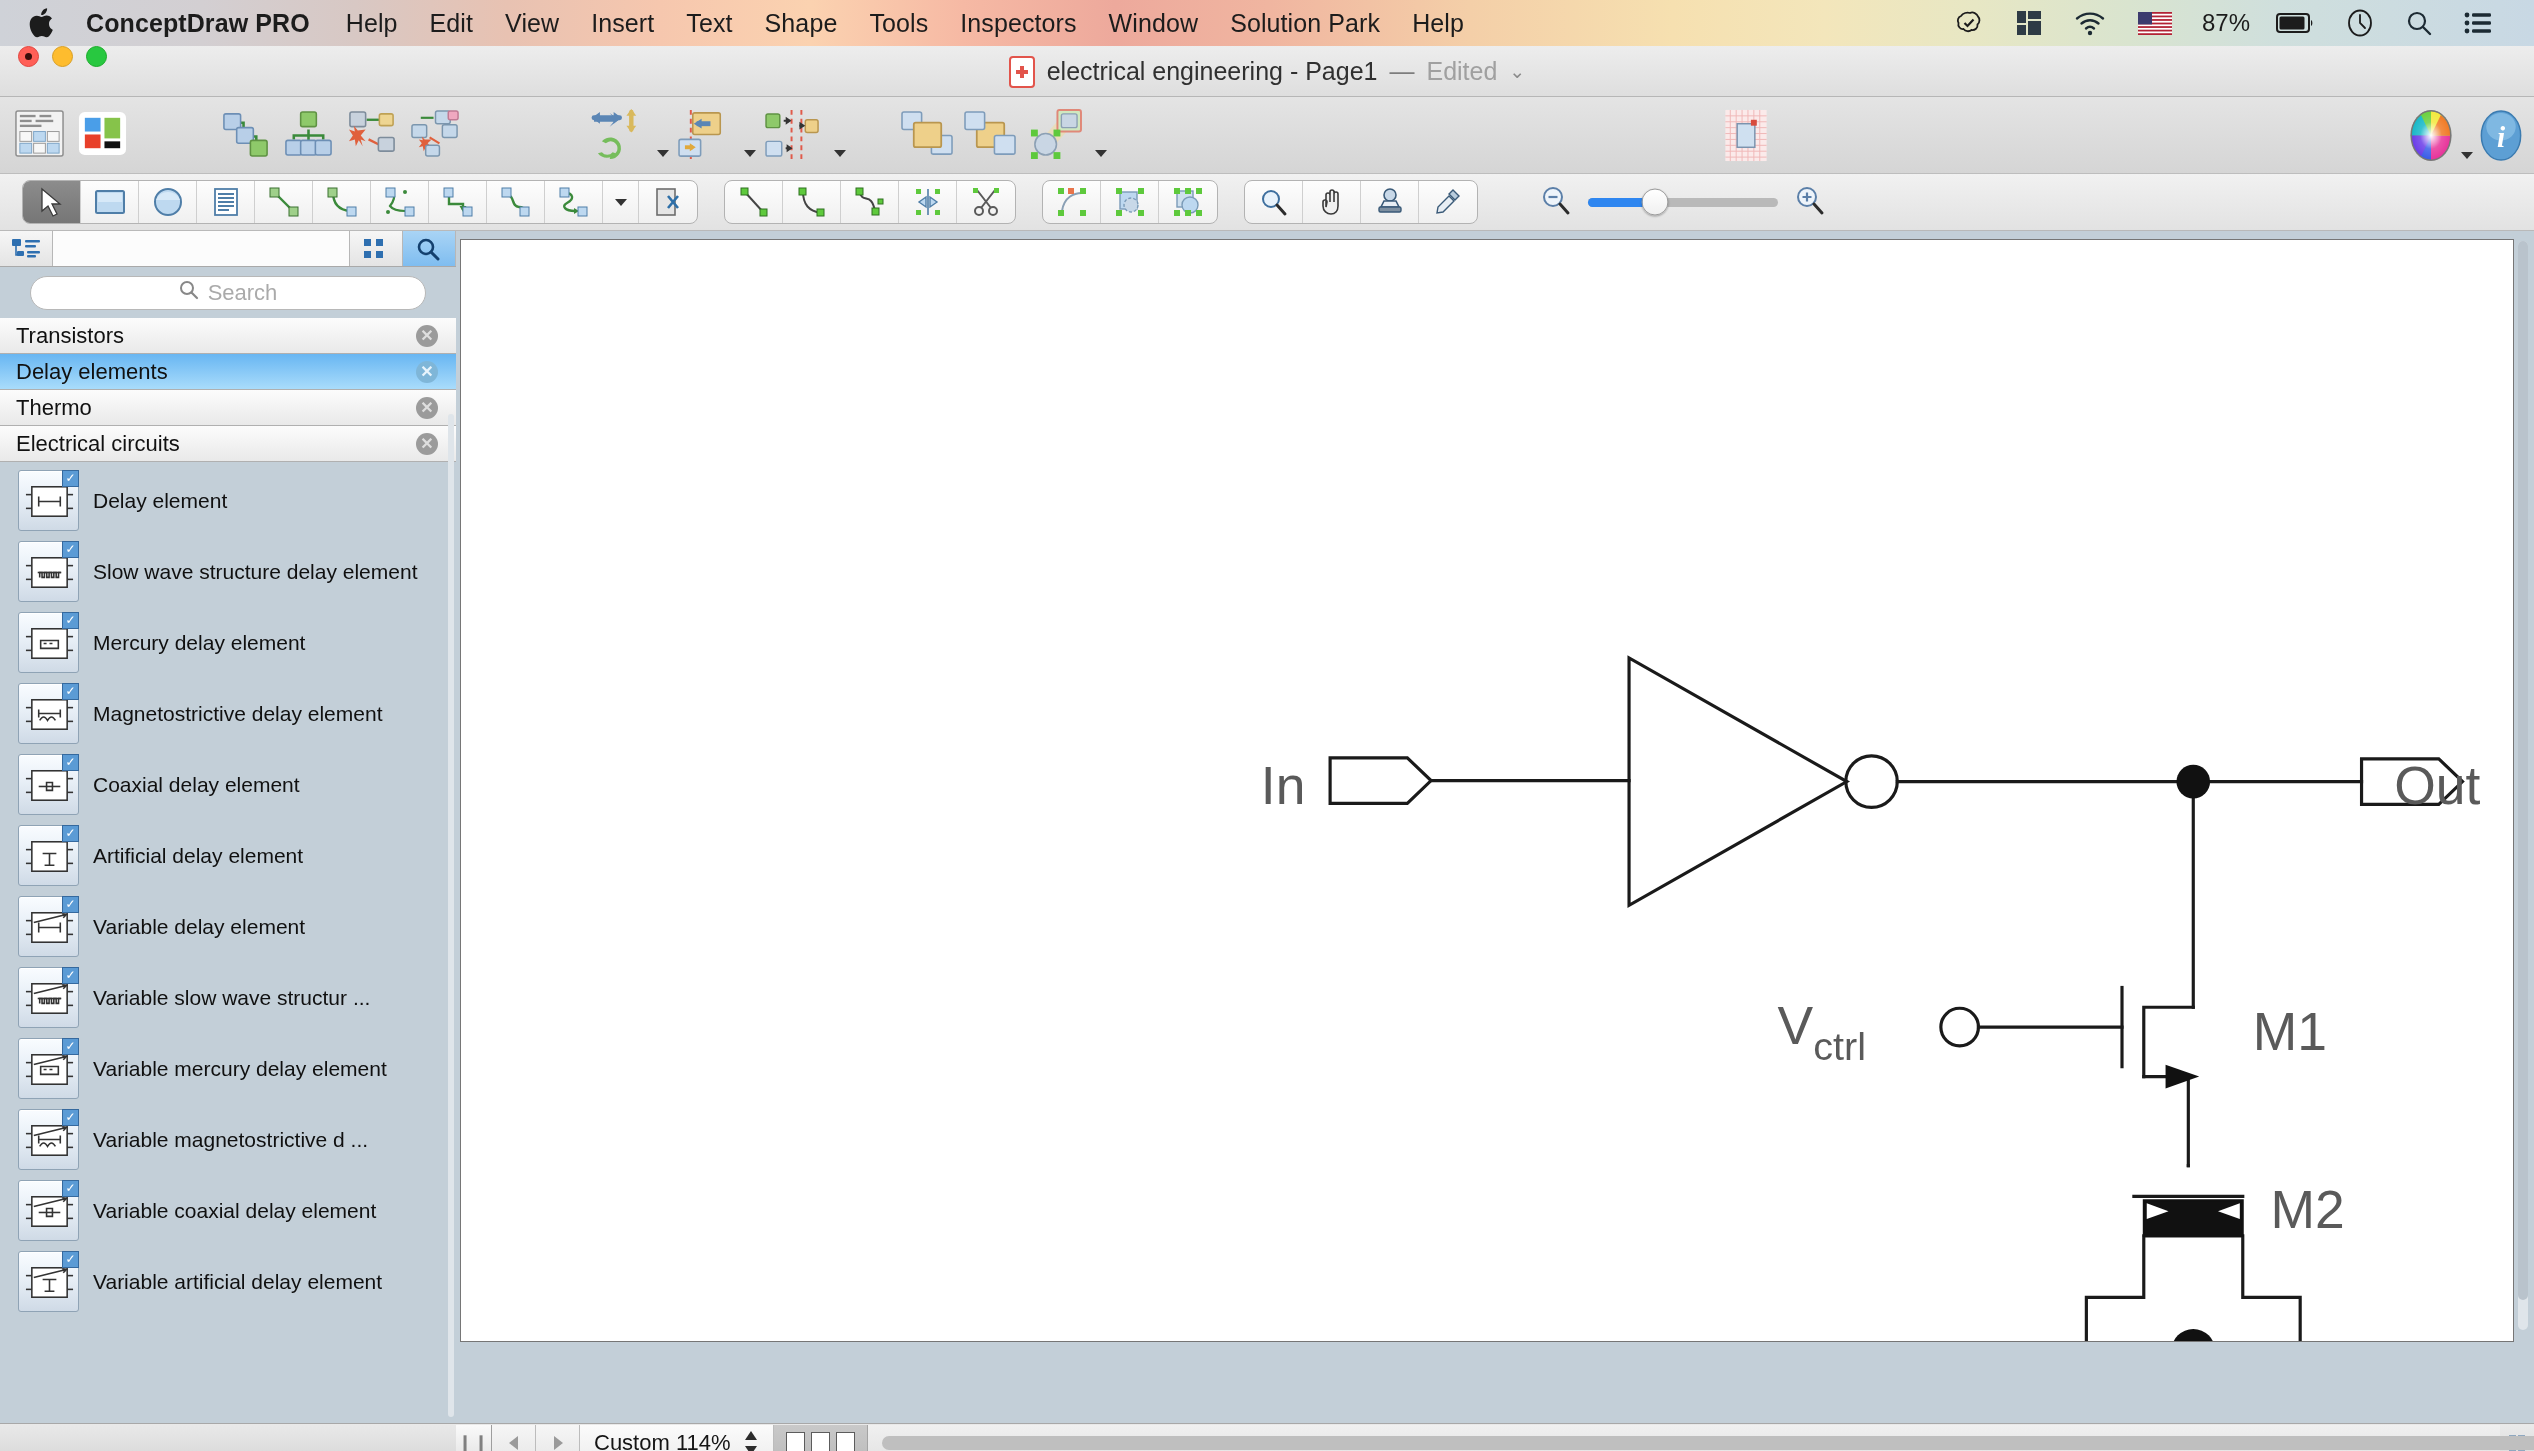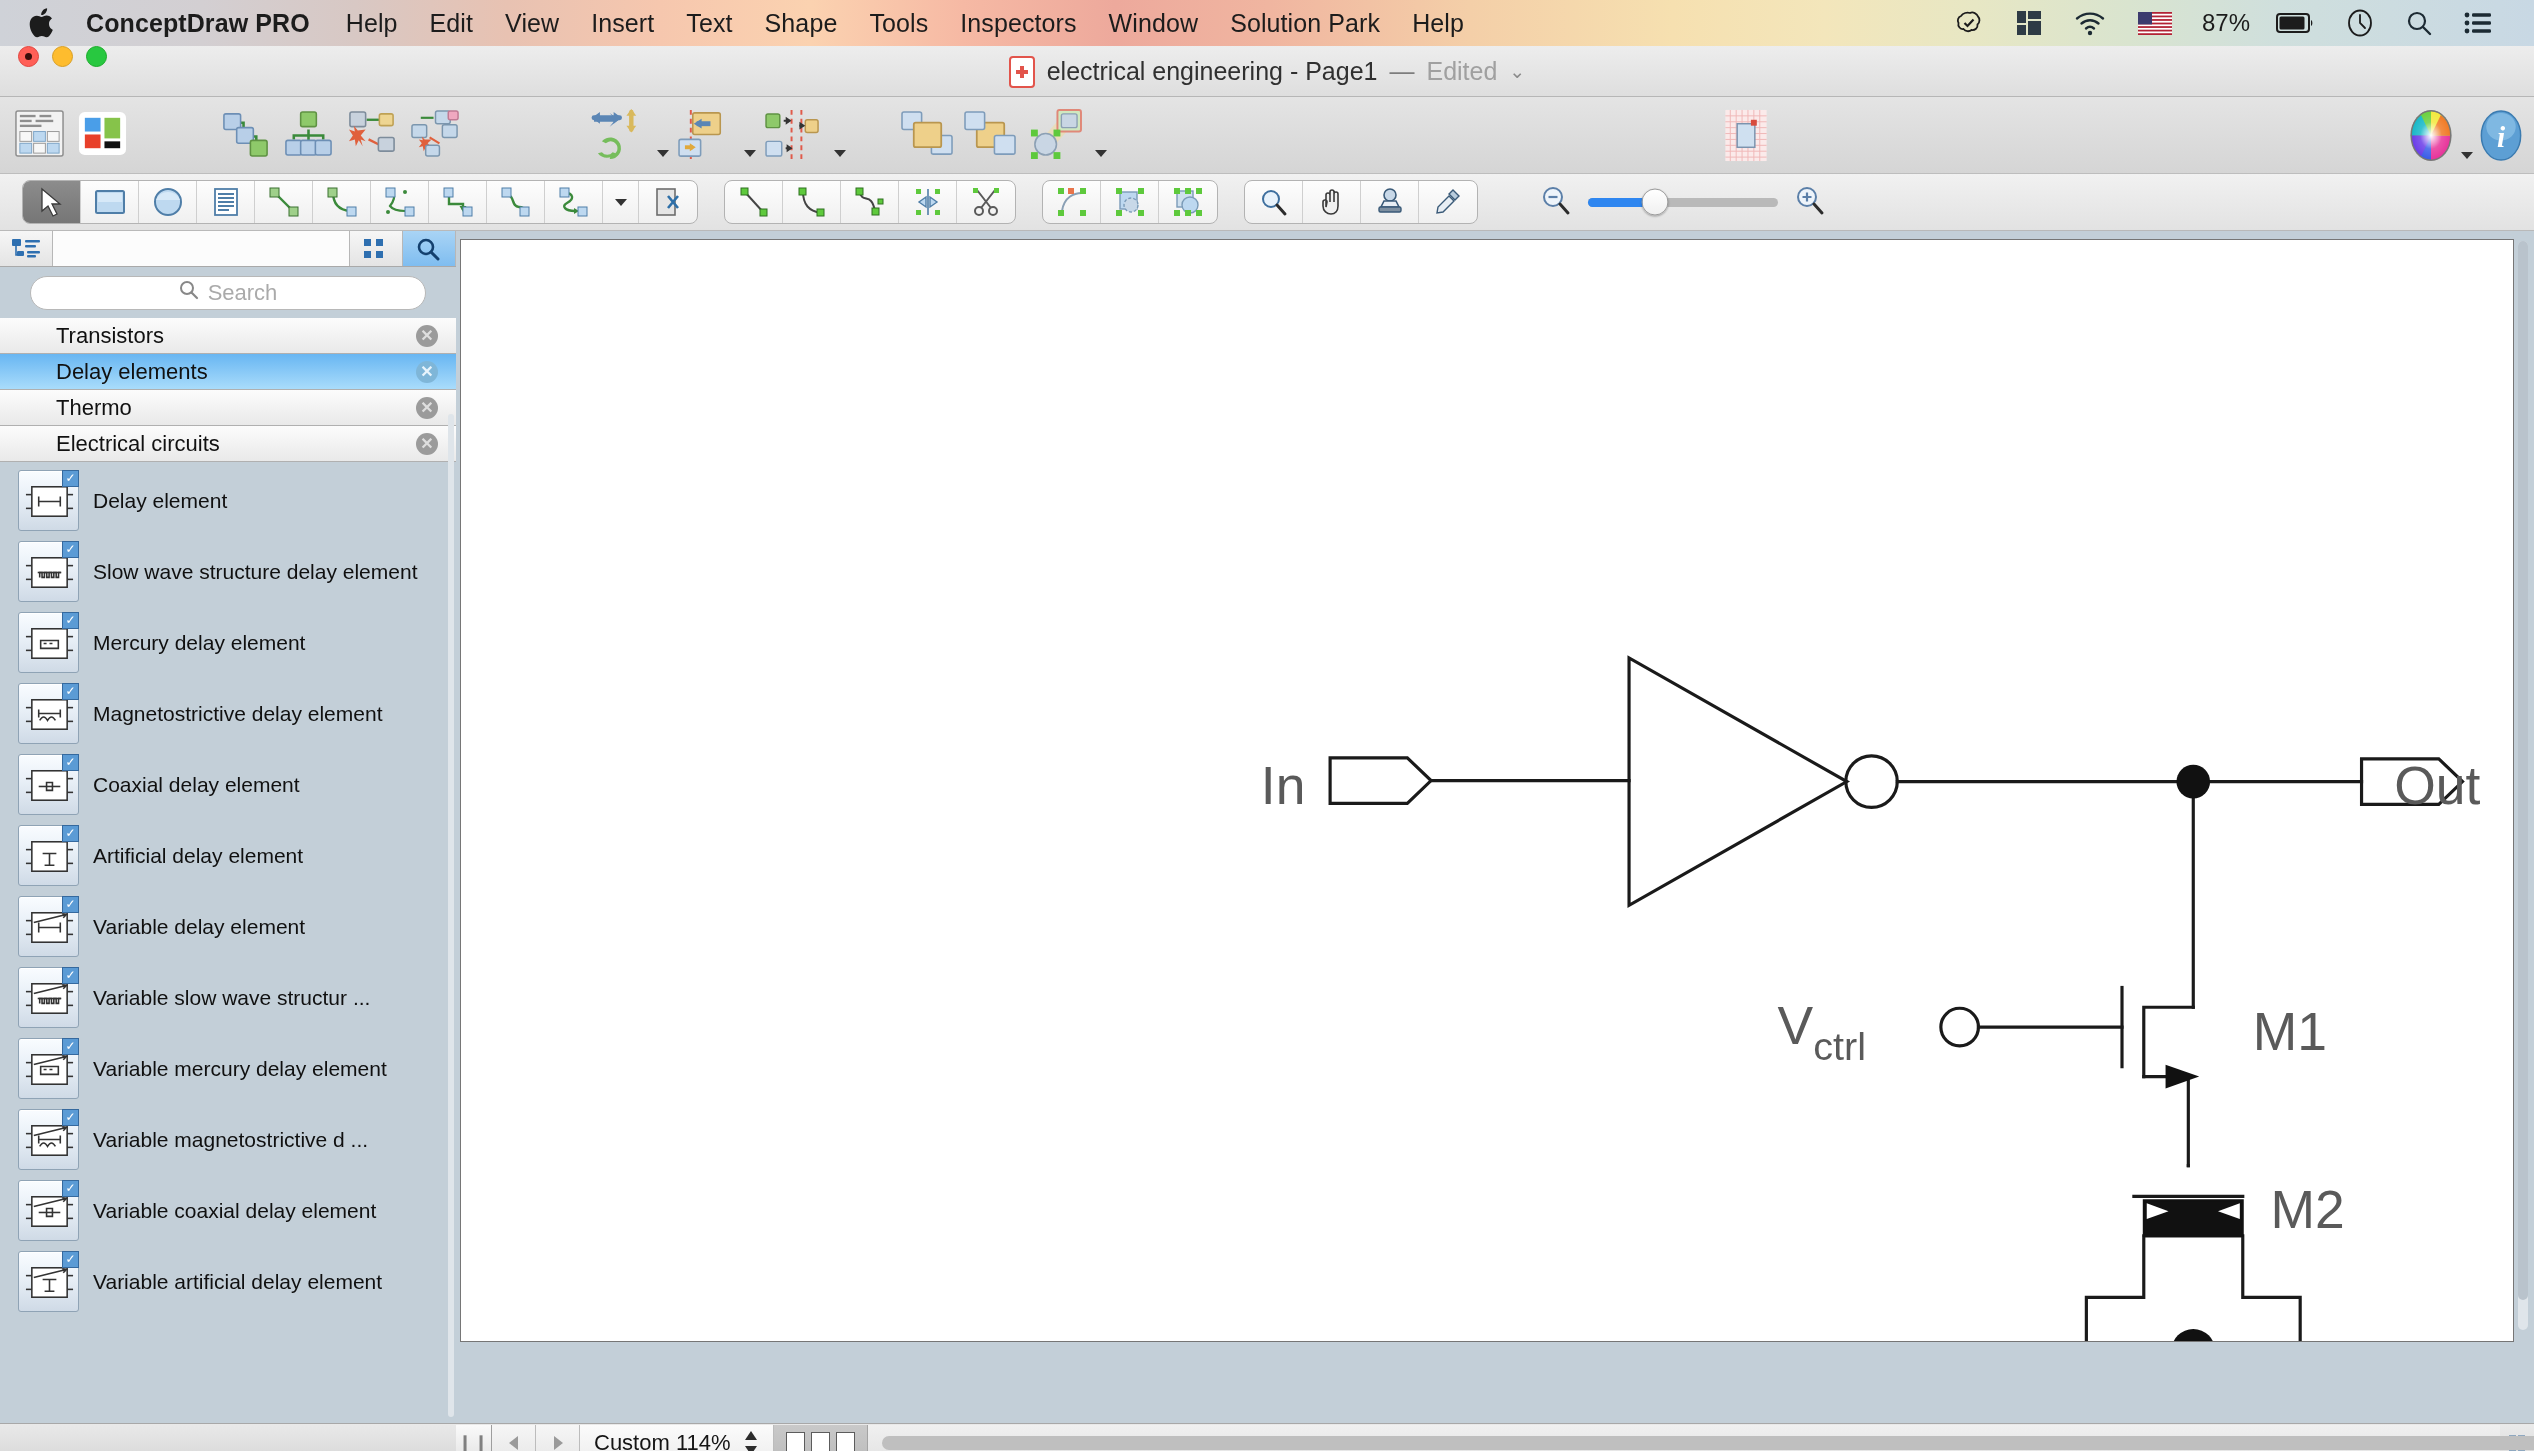--- a/index.html
+++ b/index.html
@@ -129,21 +129,21 @@
   .sb-findrow { height: 44px; display: flex; align-items: center; justify-content: center; background: #c3cfd8; }
   .sb-find {
     width: 396px; height: 34px; background: #fff; border: 1px solid #b1b1b1; border-radius: 4px;
     display: flex; align-items: center; gap: 11px; padding-left: 38px;
     font-size: 21px; color: #1a1a1a;
   }
   .mini-sp { width: 21px; height: 19px; display: grid; grid-template-columns: 9px 11px; grid-template-rows: 9px 9px; gap: 1px; flex: none; }
   .mini-sp i { display: block; }
 
   .cat {
-    height: 36px; display: flex; align-items: center; padding: 0 0 0 56px;
+    height: 36px; display: flex; align-items: center; padding: 0 0 0 16px;
     font-size: 22px; color: #111;
     background: linear-gradient(#fcfcfc, #e9e9e9);
     border-bottom: 1px solid #b0b0b0;
     position: relative;
   }
   .cat.sel { background: linear-gradient(#68b6f2, #a9dcfb); }
   .cat .x {
     position: absolute; right: 18px; top: 50%; transform: translateY(-50%);
     width: 22px; height: 22px; border-radius: 50%; background: #9b9b9b;
     display: flex; align-items: center; justify-content: center;

